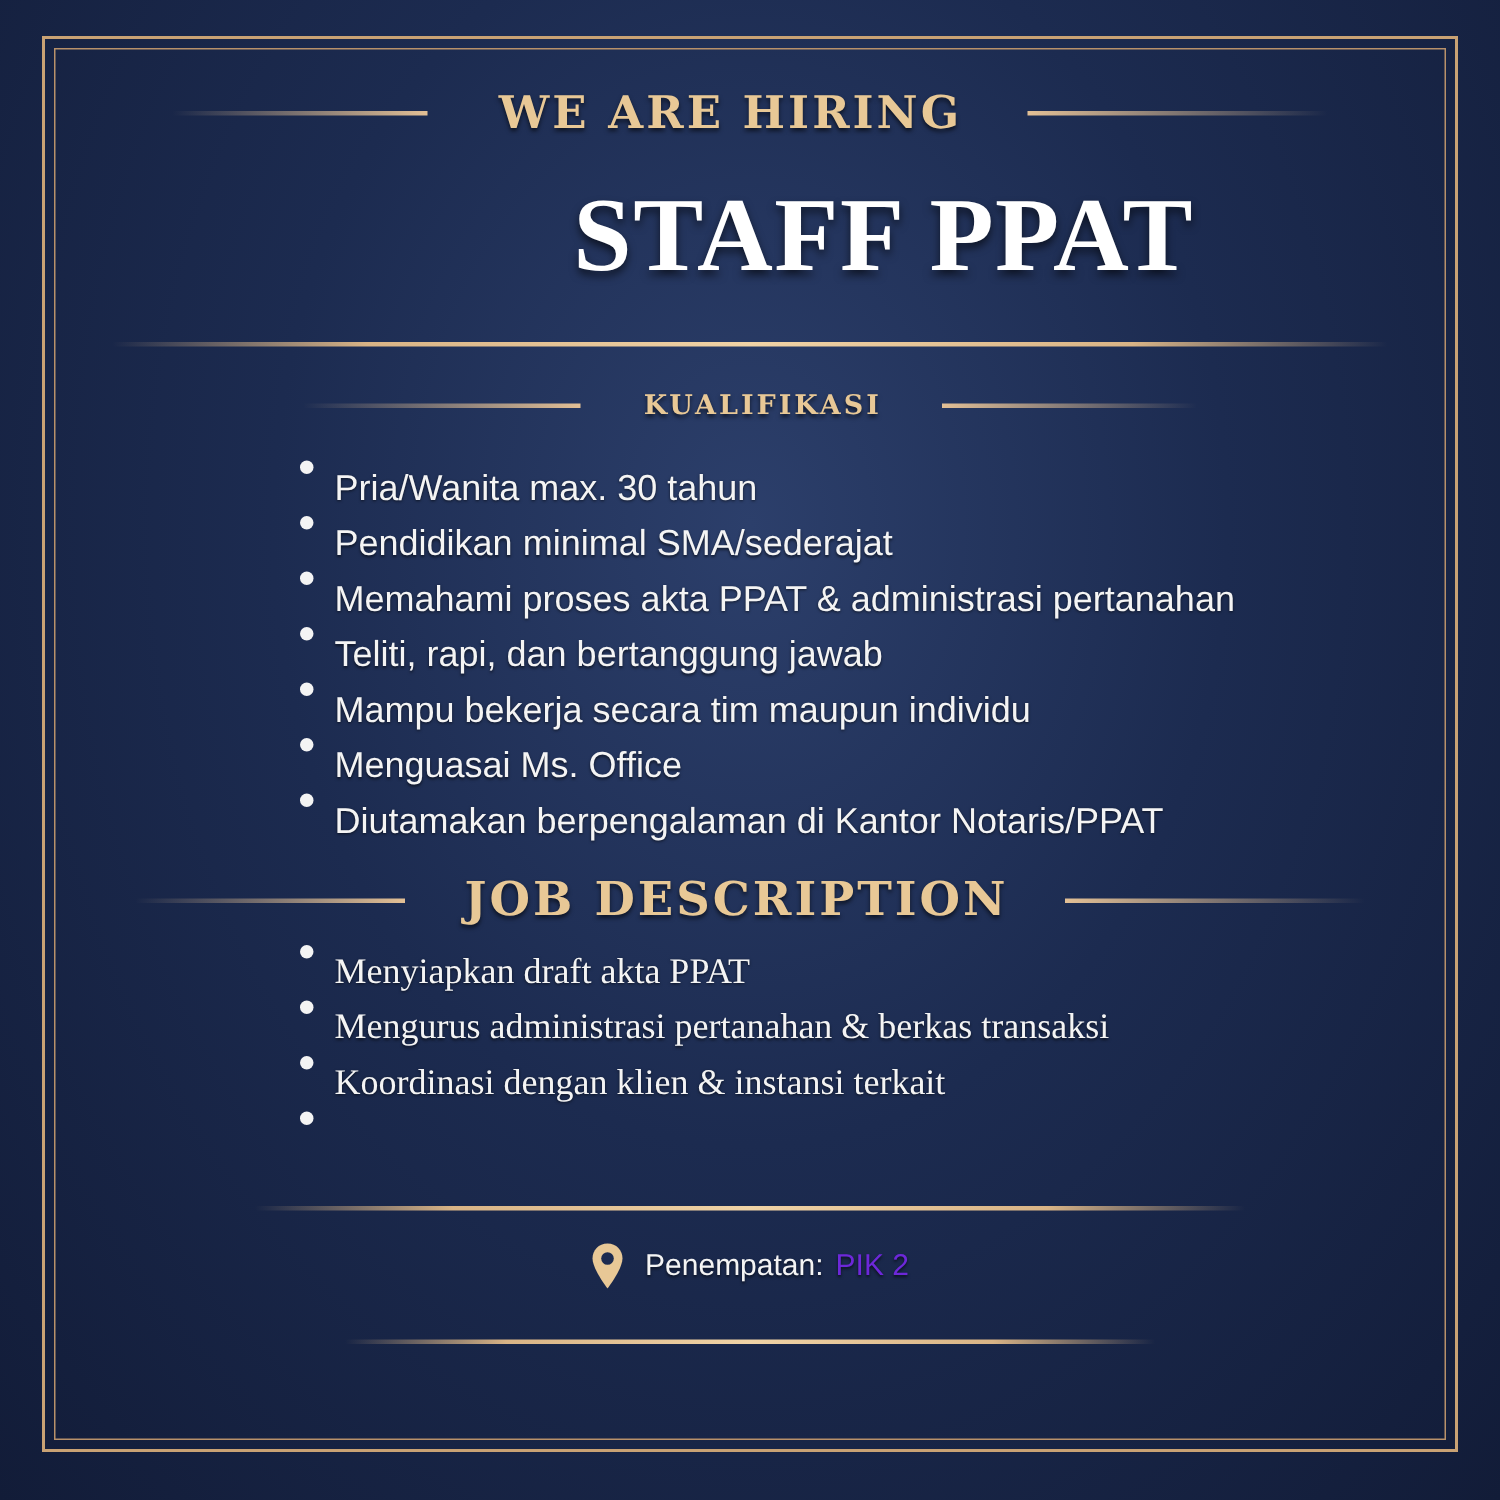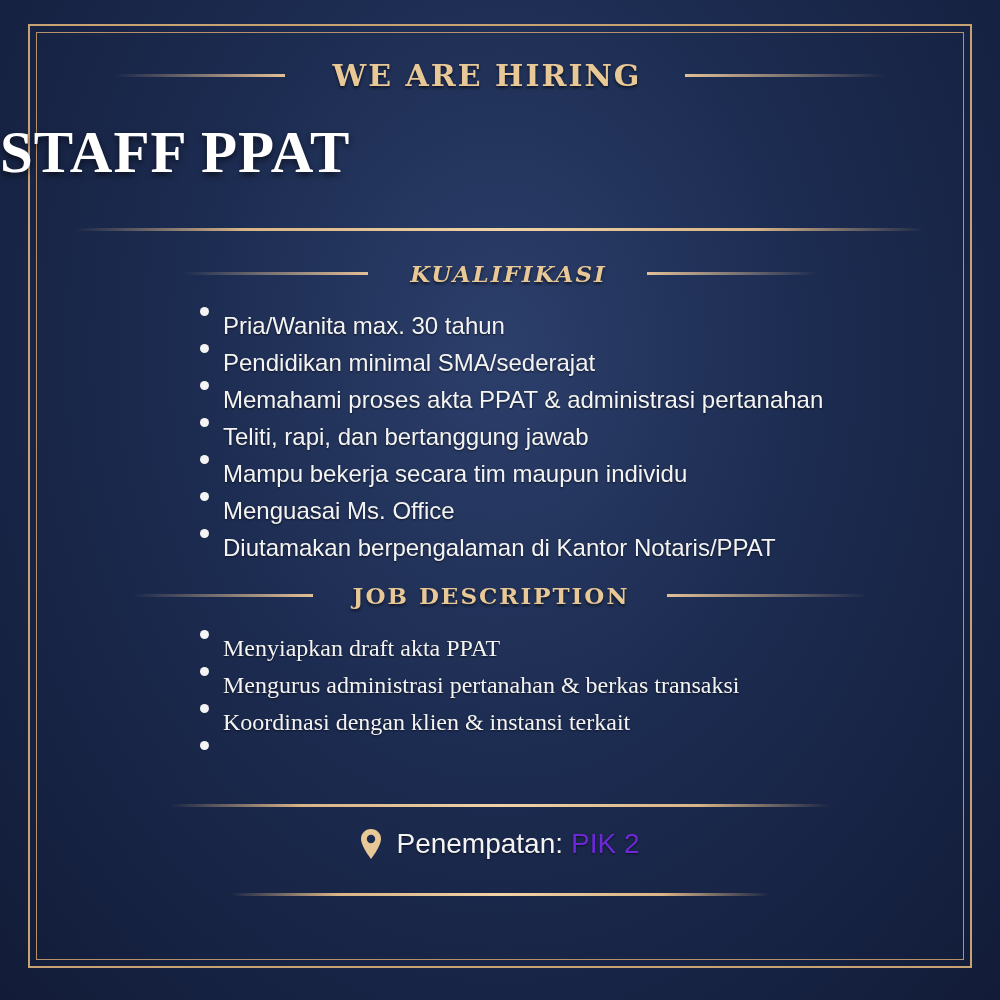--- a/index.html
+++ b/index.html
@@ -26,33 +26,33 @@
     }
     .heading-row .line {
       height:3px; background: linear-gradient(90deg, rgba(201,162,116,0), #e3c095);
     }
     .heading-row .line.right { background: linear-gradient(90deg, #e3c095, rgba(201,162,116,0)); }
     .gold-text {
       font-family: "DejaVu Serif", serif; color:#e8c896; font-weight:bold; letter-spacing:2px;
       text-shadow: 0 2px 3px rgba(0,0,0,0.6);
     }
     .title {
-      position:absolute; left:0; top:118px; width:796px; text-align:left;
-      font-family: "Liberation Serif", serif; font-weight:bold; font-size:59px; color:#ffffff;
+      position:absolute; left:0; top:118px; width:796px; text-align:right;
+      font-family: "Liberation Serif", serif; font-weight:bold; font-size:70px; color:#ffffff;
       letter-spacing:1px; text-shadow: 0 3px 6px rgba(0,0,0,0.6);
     }
     .list { position:absolute; left:200px; margin:0; padding:0; list-style:none; }
     .list li {
       color:#f4f4f4; font-size:24px; height:37px; line-height:37px; white-space:nowrap;
       text-shadow: 0 1px 2px rgba(0,0,0,0.6); display:flex; align-items:flex-start;
     }
     .bullet { display:inline-block; width:9px; height:9px; border-radius:50%; background:#f4f4f4; margin-right:14px; }
     .location {
       position:absolute; top:828px; left:0; width:1000px; display:flex; justify-content:center; align-items:center;
-      font-size:28px; color:#f4f4f4; text-shadow: 0 1px 2px rgba(0,0,0,0.6);
+      font-size:20px; color:#f4f4f4; text-shadow: 0 1px 2px rgba(0,0,0,0.6);
     }
     .location .value { color:#6d28d9; font-weight:normal; margin-left:8px; }
     .pin { width:22px; height:32px; margin-right:14px; }
   </style>
 </head>
 <body>
 
 <div class="frame-outer"></div>
 <div class="frame-inner"></div>
 
@@ -61,21 +61,21 @@
   <span class="gold-text" style="font-size:30px;">WE ARE HIRING</span>
   <div class="line right" style="width:200px; margin-left:22px;"></div>
 </div>
 
 <div class="title">STAFF PPAT</div>
 
 <div class="gold-line" style="left:75px; top:228px; width:850px;"></div>
 
 <div class="heading-row" style="top:260px;">
   <div class="line" style="width:185px; margin-right:20px;"></div>
-  <span class="gold-text" style="font-size:23px;font-style:italic;">KUALIFIKASI</span>
+  <span class="gold-text" style="font-size:18px;">KUALIFIKASI</span>
   <div class="line right" style="width:170px; margin-left:18px;"></div>
 </div>
 
 <ul class="list" style="top:307px;">
   <li>
       <span class="bullet"></span>
       <span>Pria/Wanita max. 30 tahun</span>
     </li>
   <li>
       <span class="bullet"></span>
@@ -98,21 +98,21 @@
       <span>Menguasai Ms. Office</span>
     </li>
   <li>
       <span class="bullet"></span>
       <span>Diutamakan berpengalaman di Kantor Notaris/PPAT</span>
     </li>
 </ul>
 
 <div class="heading-row" style="top:582px;">
   <div class="line" style="width:180px; margin-right:18px;"></div>
-  <span class="gold-text" style="font-size:23px;">JOB DESCRIPTION</span>
+  <span class="gold-text" style="font-size:31px;">JOB DESCRIPTION</span>
   <div class="line right" style="width:200px; margin-left:16px;"></div>
 </div>
 
 <ul class="list" style="top:630px;font-family:Liberation Serif, serif;">
   <li>
       <span class="bullet"></span>
       <span>Menyiapkan draft akta PPAT</span>
     </li>
   <li>
       <span class="bullet"></span>

